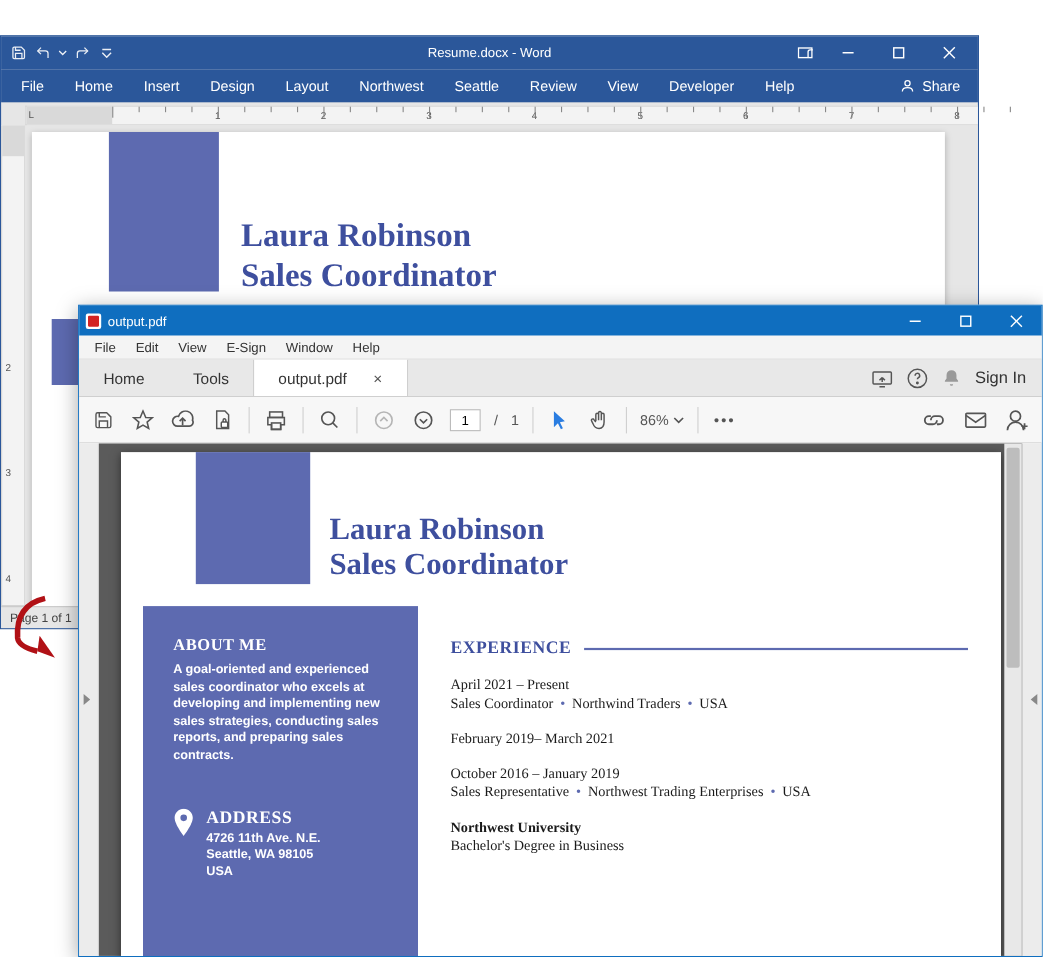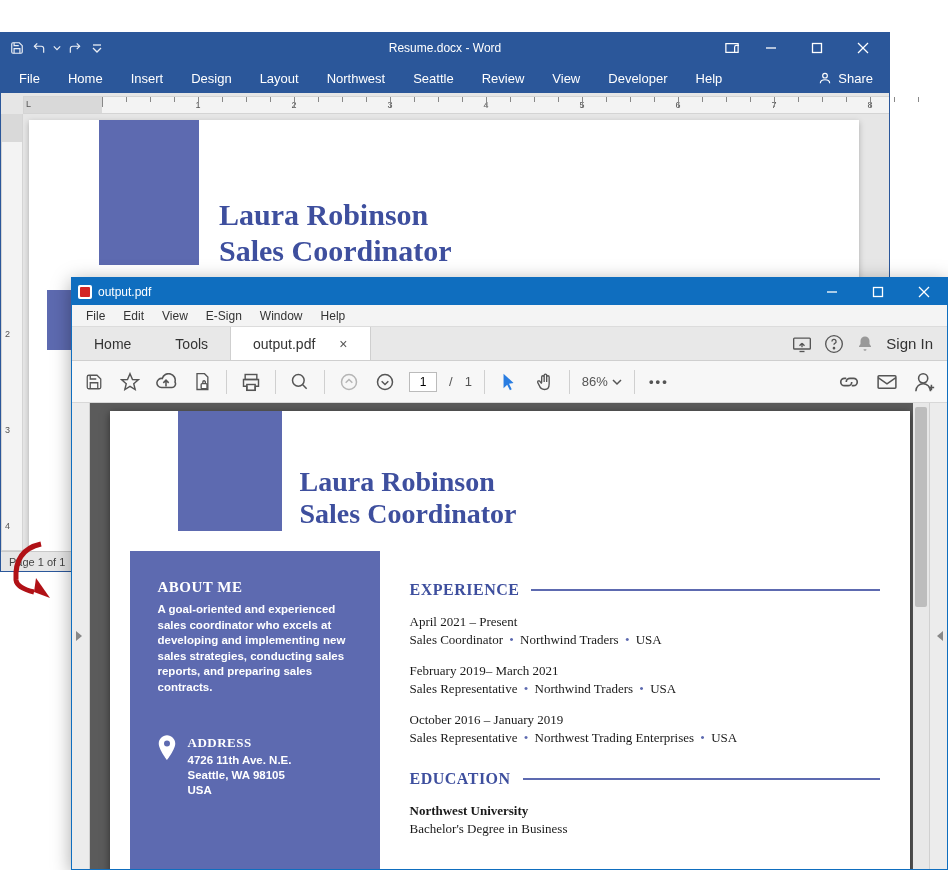--- a/index.html
+++ b/index.html
@@ -81,21 +81,21 @@
 .pdf-page { width: 800px; background:#fff; box-shadow: 0 2px 8px rgba(0,0,0,.5); position:relative; height: 560px; }
 
 
 .rs-head-block { position:absolute; left:68px; top:0; width:104px; height:120px; background:#5d6ab0; }
 .rs-name { position:absolute; left:190px; top:55px; font-family: Georgia, "Times New Roman", serif; font-weight:bold; color:#3e4f9e; font-size:28px; line-height:1.15; }
 .rs-side { position:absolute; left:20px; top:140px; width:250px; bottom:0; background:#5d6ab0; color:#fff; padding:28px 22px 0 28px; font-size:12px; }
 .rs-side h3 { font-family: Georgia, serif; font-size:15px; letter-spacing:.5px; margin-bottom:6px; font-weight:bold; }
 .rs-side p { line-height:1.35; font-weight:bold; font-size:11.5px; }
 .rs-side .addr-row { display:flex; gap:12px; margin-top:40px; }
 .rs-side .pin { width:18px; }
-.rs-side .addr h4 { font-size:13px; font-family:Georgia,serif; letter-spacing:.5px; margin-bottom:2px; }
+.rs-side .addr h4 { font-size:16px; font-family:Georgia,serif; letter-spacing:.5px; margin-bottom:2px; }
 .rs-side .addr div { font-size:11.5px; font-weight:bold; line-height:1.3; }
 
 .rs-main { position:absolute; left:300px; top:170px; right:30px; }
 .rs-sec-title { display:flex; align-items:center; gap:12px; margin-bottom:14px; }
 .rs-sec-title span { font-family: Georgia, serif; color:#3e4f9e; font-weight:bold; font-size:16px; letter-spacing:.5px; }
 .rs-sec-title .line { flex:1; height:2px; background:#5d6ab0; }
 .rs-entry { margin-bottom:14px; font-family: Georgia, "Times New Roman", serif; font-size:13px; color:#1a1a1a; line-height:1.35; }
 .rs-entry .dot { color:#5d6ab0; padding: 0 3px; }
 .rs-edu-title { font-weight:bold; }
 
@@ -469,35 +469,28 @@
           </div>
 
           <div class="rs-entry">
             <div>April 2021 – Present</div>
             <div>
               <span>Sales Coordinator</span><span class="dot"> • </span><span>Northwind Traders</span><span class="dot"> • </span><span>USA</span>
             </div>
           </div>
           <div class="rs-entry">
             <div>February 2019– March 2021</div>
-            <div>
-              <span>Sales Representative</span><span class="dot"> • </span><span>Northwind Traders</span><span class="dot"> • </span><span>USA</span>
-            </div>
           </div>
           <div class="rs-entry">
             <div>October 2016 – January 2019</div>
             <div>
               <span>Sales Representative</span><span class="dot"> • </span><span>Northwest Trading Enterprises</span><span class="dot"> • </span><span>USA</span>
             </div>
           </div>
 
-          <div class="rs-sec-title" style="margin-top:24px;">
-            <span>EDUCATION</span>
-              <div class="line"></div>
-          </div>
           <div class="rs-entry">
             <div class="rs-edu-title">Northwest University</div>
             <div>Bachelor's Degree in Business</div>
           </div>
         </div>
 
       </div>
       <div class="pdf-scroll-v">
           <div class="thumb"></div>
         </div>

